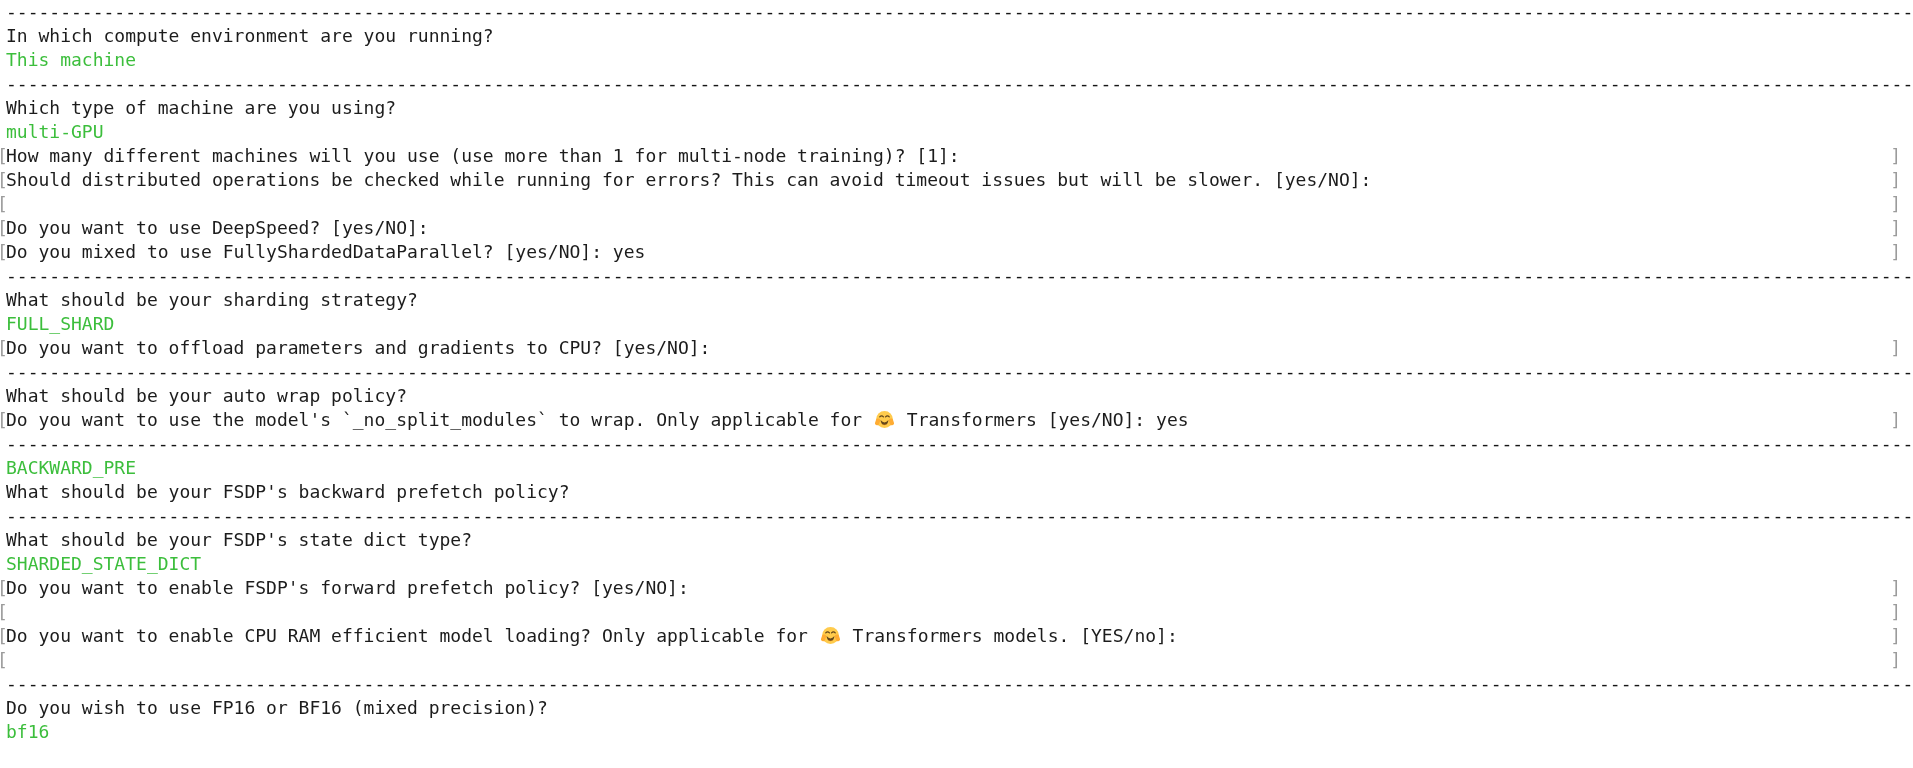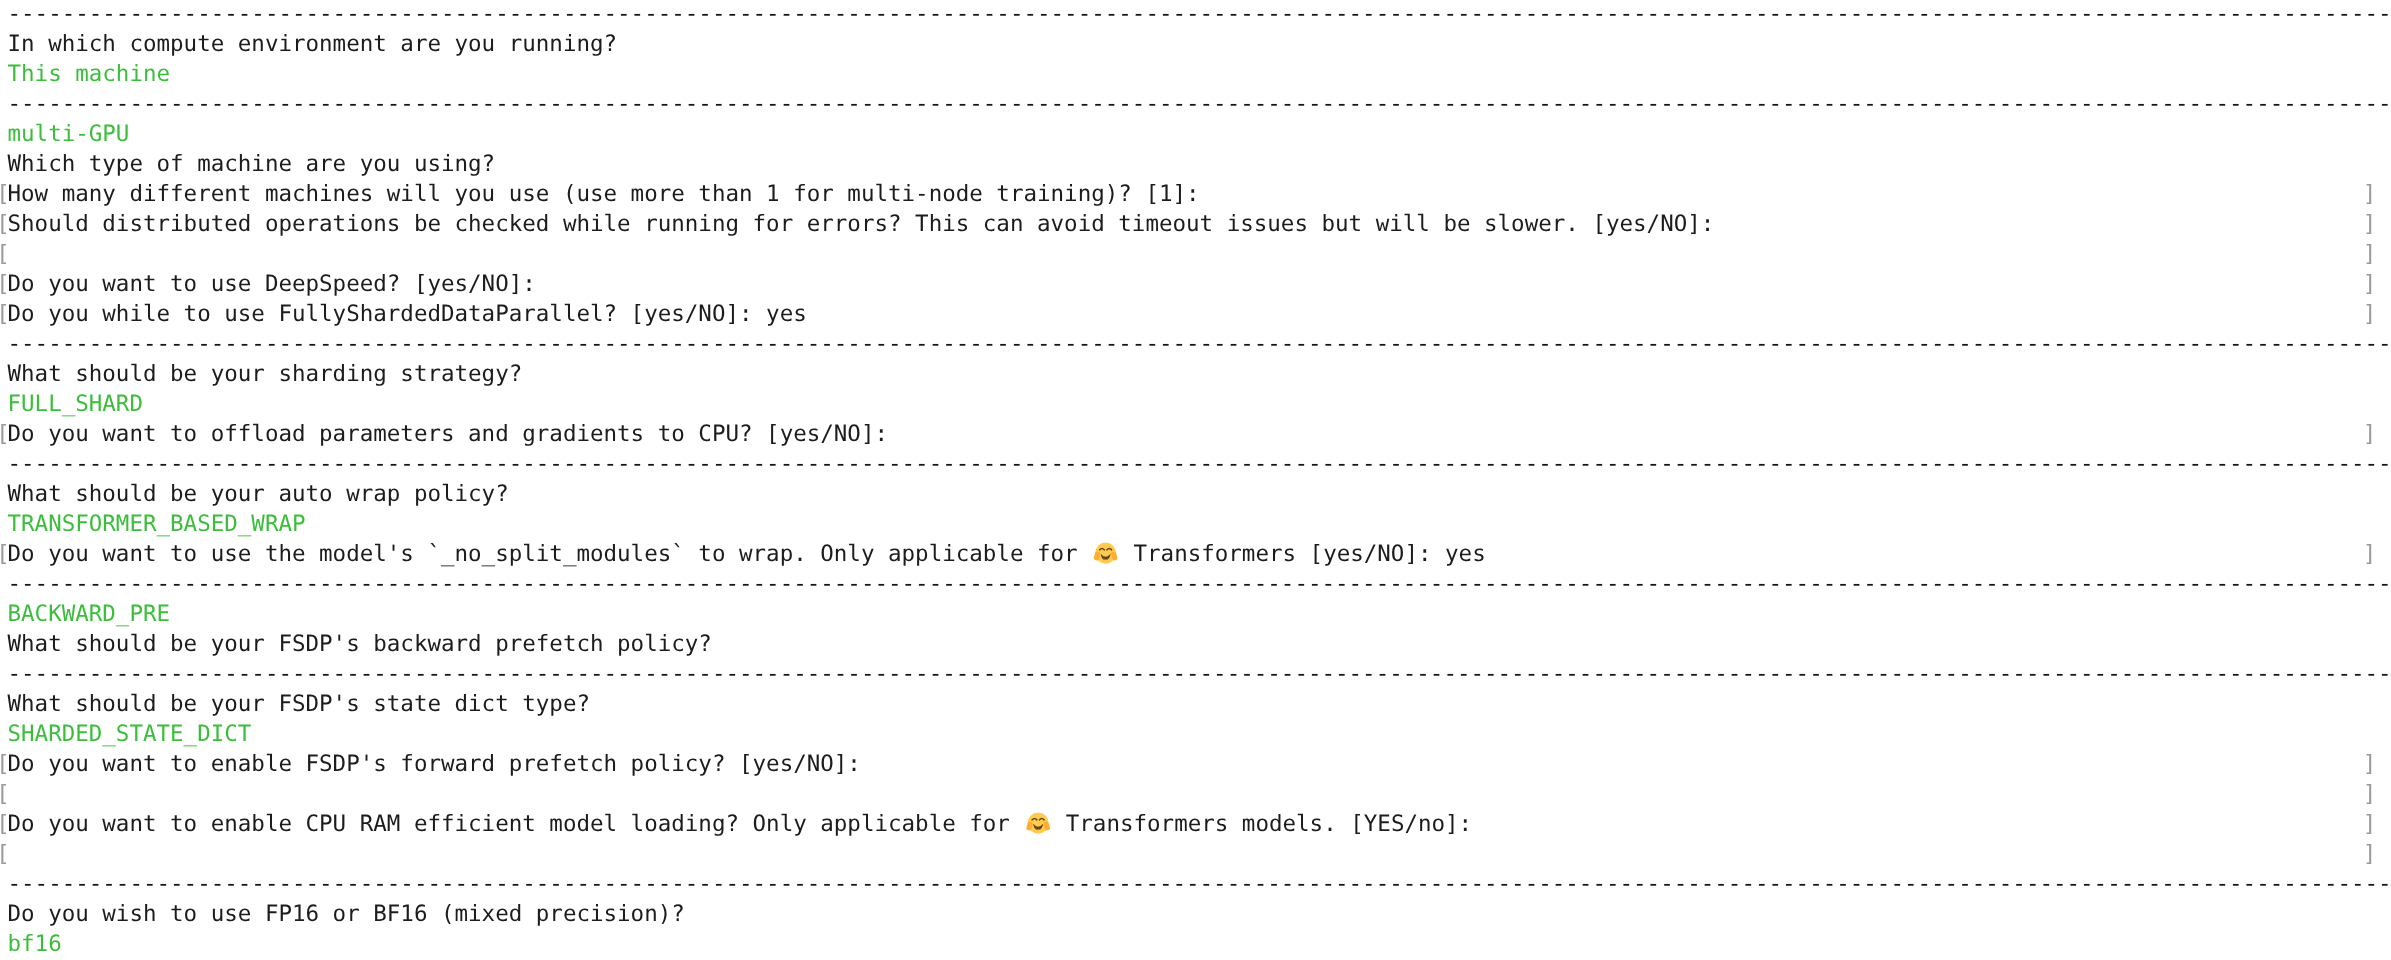--- a/index.html
+++ b/index.html
@@ -36,34 +36,33 @@
   }
 </style>
 </head>
 <body style="background: rgb(255, 255, 255);">
 
 <div class="terminal" id="terminal">
     <div class="line sep-line">--------------------------------------------------------------------------------------------------------------------------------------------------------------------------------------------------------</div>
     <div class="line question-line">In which compute environment are you running?</div>
     <div class="line answer-line">This machine</div>
     <div class="line sep-line">--------------------------------------------------------------------------------------------------------------------------------------------------------------------------------------------------------</div>
+    <div class="line question-line">Which type of machine are you using?</div>
     <div class="line answer-line">multi-GPU</div>
-    <div class="line question-line">Which type of machine are you using?</div>
     <div class="line input-line"><span class="edge-bracket left">[</span><span>How many different machines will you use (use more than 1 for multi-node training)? [1]:</span><span class="edge-bracket right">]</span></div>
     <div class="line input-line"><span class="edge-bracket left">[</span><span>Should distributed operations be checked while running for errors? This can avoid timeout issues but will be slower. [yes/NO]:</span><span class="edge-bracket right">]</span></div>
     <div class="line input-line"><span class="edge-bracket left">[</span><span class="edge-bracket right">]</span></div>
     <div class="line input-line"><span class="edge-bracket left">[</span><span>Do you want to use DeepSpeed? [yes/NO]:</span><span class="edge-bracket right">]</span></div>
-    <div class="line input-line"><span class="edge-bracket left">[</span><span>Do you while to use FullyShardedDataParallel? [yes/NO]: yes</span><span class="edge-bracket right">]</span></div>
+    <div class="line input-line"><span class="edge-bracket left">[</span><span>Do you mixed to use FullyShardedDataParallel? [yes/NO]: yes</span><span class="edge-bracket right">]</span></div>
     <div class="line sep-line">--------------------------------------------------------------------------------------------------------------------------------------------------------------------------------------------------------</div>
     <div class="line question-line">What should be your sharding strategy?</div>
     <div class="line answer-line">FULL_SHARD</div>
     <div class="line input-line"><span class="edge-bracket left">[</span><span>Do you want to offload parameters and gradients to CPU? [yes/NO]:</span><span class="edge-bracket right">]</span></div>
     <div class="line sep-line">--------------------------------------------------------------------------------------------------------------------------------------------------------------------------------------------------------</div>
     <div class="line question-line">What should be your auto wrap policy?</div>
-    <div class="line answer-line">TRANSFORMER_BASED_WRAP</div>
     <div class="line input-line"><span class="edge-bracket left">[</span><span>Do you want to use the model's `_no_split_modules` to wrap. Only applicable for </span><svg viewBox="0 0 36 36" class="hf-emoji">
         <circle cx="18" cy="18" r="16" fill="#FFCB4C"></circle>
         <path d="M9 13 q3.5 -4 7 0" stroke="#65471B" stroke-width="2.4" fill="none" stroke-linecap="round"></path>
         <path d="M20 13 q3.5 -4 7 0" stroke="#65471B" stroke-width="2.4" fill="none" stroke-linecap="round"></path>
         <path d="M10.5 19 q7.5 9 15 0 q-1 9.5 -7.5 9.5 q-6.5 0 -7.5 -9.5" fill="#65471B"></path>
         <path d="M12.5 25.5 q5 4.5 11 0 q-2.5 3.2 -5.5 3.2 q-3 0 -5.5 -3.2" fill="#F19020"></path>
         <rect x="1" y="16" width="8" height="13" rx="3.5" fill="#FFAC33" transform="rotate(18 5 22)"></rect>
         <rect x="27" y="16" width="8" height="13" rx="3.5" fill="#FFAC33" transform="rotate(-18 31 22)"></rect>
       </svg><span> Transformers [yes/NO]: yes</span><span class="edge-bracket right">]</span></div>
     <div class="line sep-line">--------------------------------------------------------------------------------------------------------------------------------------------------------------------------------------------------------</div>

